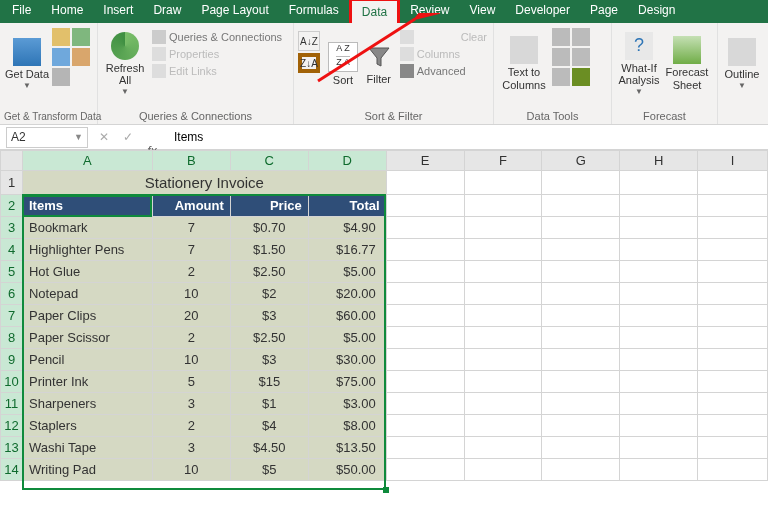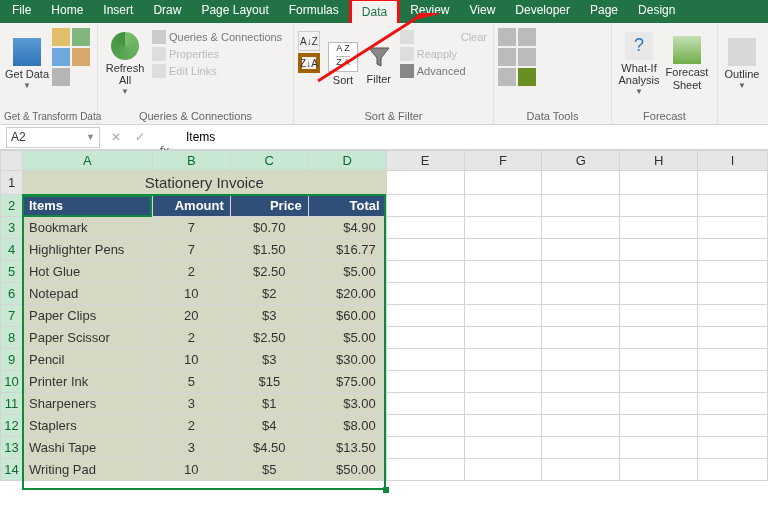--- a/index.html
+++ b/index.html
@@ -20,21 +20,21 @@
   .smallstack { display: flex; flex-direction: column; gap: 1px; padding-top:4px;}
   .smalllink { font-size: 11px; color: #777; display:flex; align-items:center; gap:3px; padding:1px 2px; cursor:pointer; white-space:nowrap;}
   .smalllink .ico-s { width:14px; height:14px; background:#ccc; }
   .mini-grid { display:flex; flex-direction:column; gap:2px; padding-top:3px;}
   .mini-row { display:flex; gap:2px;}
   .mini-ico { width:18px; height:18px; background:#bbb; cursor:pointer;}
   .arrow-svg { position:absolute; pointer-events:none; }
 
   
   .fbar { height: 25px; border-bottom: 1px solid #d4d4d4; display:flex; align-items:center; font-size:12px;}
-  .namebox { width: 94px; height: 21px; border:1px solid #ccc; margin:0 4px 0 6px; padding:0 4px; display:flex; align-items:center; justify-content:space-between;}
+  .namebox { width: 82px; height: 21px; border:1px solid #ccc; margin:0 4px 0 6px; padding:0 4px; display:flex; align-items:center; justify-content:space-between;}
   .namebox span:last-child{font-size:9px; color:#888;}
   .fxarea { display:flex; align-items:center; gap:8px; padding-left:4px;}
   .fxbtn { color:#aaa; cursor:pointer; width:16px; text-align:center;}
   .fxinput { border:none; outline:none; font-size:12px; padding-left:6px; width:300px;}
 
   
   .gridwrap { position:relative; }
   table.sheet { border-collapse: collapse; table-layout: fixed; }
   .sheet th, .sheet td { border: 1px solid #d4d4d4; font-size: 13px; }
   .colhdr { background:#e6e6e6; height:20px; font-weight:normal; color:#333; text-align:center;}
@@ -146,33 +146,37 @@
         </div>
         <span>Filter</span>
       </div>
       <div class="smallstack">
         <div class="smalllink" style="color:#bbb;gap:47px;">
             <div class="ico-s" style="background:#ddd;"></div>
             <span>Clear</span>
           </div>
         <div class="smalllink" style="color:#bbb;">
             <div class="ico-s" style="background:#ddd;"></div>
-            <span>Reapply</span>
+            <span>Columns</span>
           </div>
         <div class="smalllink">
             <div class="ico-s" style="background:#888;"></div>
             <span>Advanced</span>
           </div>
       </div>
     </div>
     <div class="rgroup-label">Sort &amp; Filter</div>
   </div>
 
   <div class="rgroup" style="width:118px;">
     <div class="rgroup-body">
+      <div class="rbtn-big" style="width:52px;">
+        <div class="ico" style="background:#d8d8d8;"></div>
+        <span>Text to Columns</span>
+      </div>
       <div class="mini-grid">
         <div class="mini-row">
             <div class="mini-ico"></div>
             <div class="mini-ico"></div>
           </div>
         <div class="mini-row">
             <div class="mini-ico"></div>
             <div class="mini-ico"></div>
           </div>
         <div class="mini-row">

